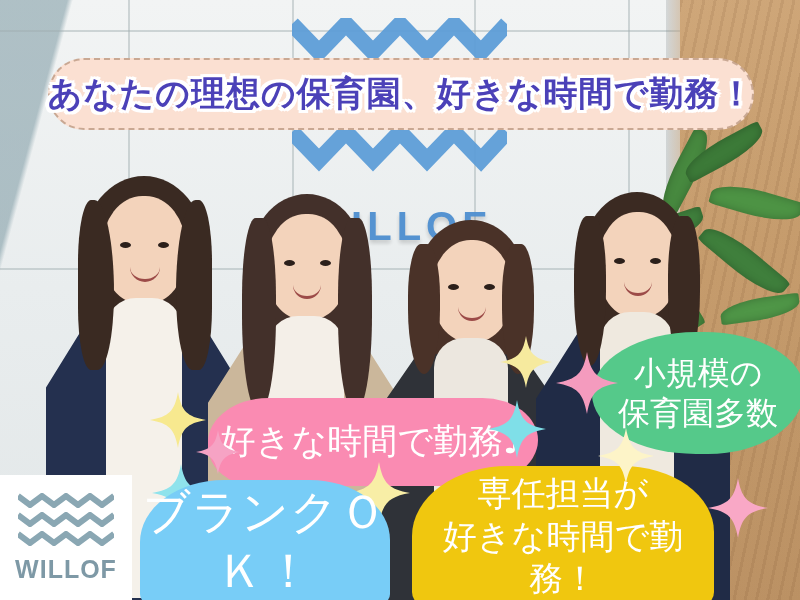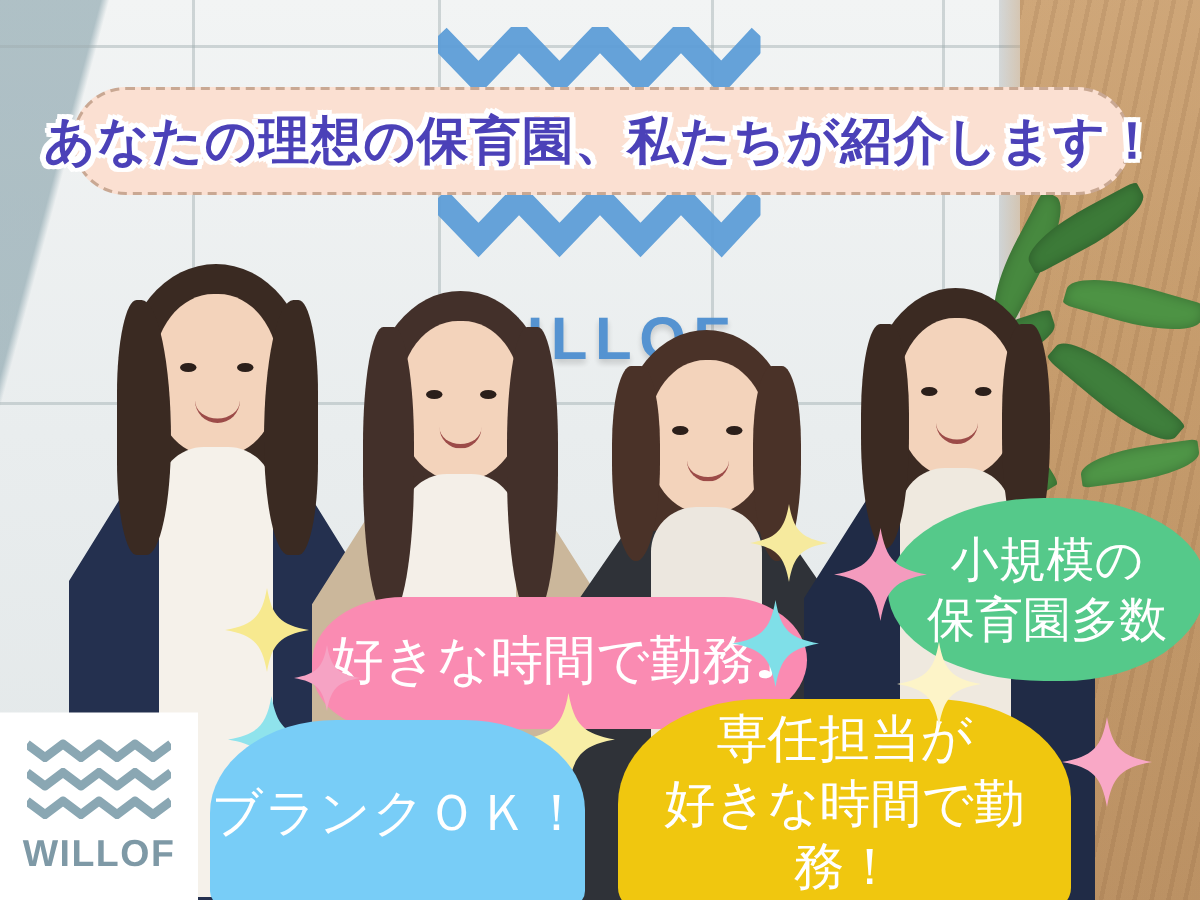--- a/index.html
+++ b/index.html
@@ -73,21 +73,21 @@
   #blob-pink{left:208px;top:398px;width:330px;height:88px;background:#fa8bb2;
      border-radius:64px 58px 70px 50px/46px 44px 48px 42px;z-index:6;}
   #blob-pink .blob-text{font-size:35px;}
 
   #blob-green{left:592px;top:332px;width:212px;height:122px;background:#55c98a;
      border-radius:104px 100px 96px 104px/62px 58px 64px 60px;z-index:6;}
   #blob-green .blob-text{font-size:32px;}
 
   #blob-blue{left:140px;top:480px;width:250px;height:124px;background:#78cdf7;
      border-radius:84px 80px 10px 10px/62px 60px 10px 10px;z-index:7;}
-  #blob-blue .blob-text{font-size:34px;letter-spacing:1px;}
+  #blob-blue .blob-text{font-size:47px;letter-spacing:1px;}
 
   #blob-yellow{left:412px;top:466px;width:302px;height:140px;background:#f0c70f;
      border-radius:96px 92px 14px 14px/70px 66px 14px 14px;z-index:7;}
   #blob-yellow .blob-text{font-size:34px;}
 
   
   .sparkle{position:absolute;z-index:8;}
 
   
   .logocard{position:absolute;left:0;bottom:0;width:132px;height:125px;background:#fff;z-index:12;
@@ -190,21 +190,21 @@
       <div class="hairside" style="left:128px;top:36px;width:32px;height:150px;background:#3b2a22;"></div>
       <div class="eye" style="left:74px;top:78px;width:11px;height:6px;"></div>
       <div class="eye" style="left:110px;top:78px;width:11px;height:6px;"></div>
       <div class="smile" style="left:84px;top:100px;width:28px;height:13px;"></div>
       <div class="blouse" style="left:60px;top:132px;width:74px;height:290px;background:#efe9df;"></div>
       <div class="body" style="left:-4px;top:146px;width:194px;height:280px;background:#202b46;clip-path:polygon(0 100%,0 26%,22% 2%,40% 0,50% 22%,60% 0,78% 2%,100% 26%,100% 100%);"></div>
     </div>
   </div>
 
   <div class="banner">
-    <span class="banner-text">あなたの理想の保育園、私たちが紹介します！</span>
+    <span class="banner-text">あなたの理想の保育園、好きな時間で勤務！</span>
   </div>
 
   <div class="sparkle" style="left:500px;top:336px;width:52px;height:52px;">
     <svg viewBox="0 0 100 100" width="52" height="52">
         <path d="M50 0 C56 34 66 44 100 50 C66 56 56 66 50 100 C44 66 34 56 0 50 C34 44 44 34 50 0Z" fill="#f6ea9e"></path>
       </svg>
   </div>
   <div class="sparkle" style="left:556px;top:352px;width:62px;height:62px;">
     <svg viewBox="0 0 100 100" width="62" height="62">
         <path d="M50 0 C56 34 66 44 100 50 C66 56 56 66 50 100 C44 66 34 56 0 50 C34 44 44 34 50 0Z" fill="#f49bbe"></path>

